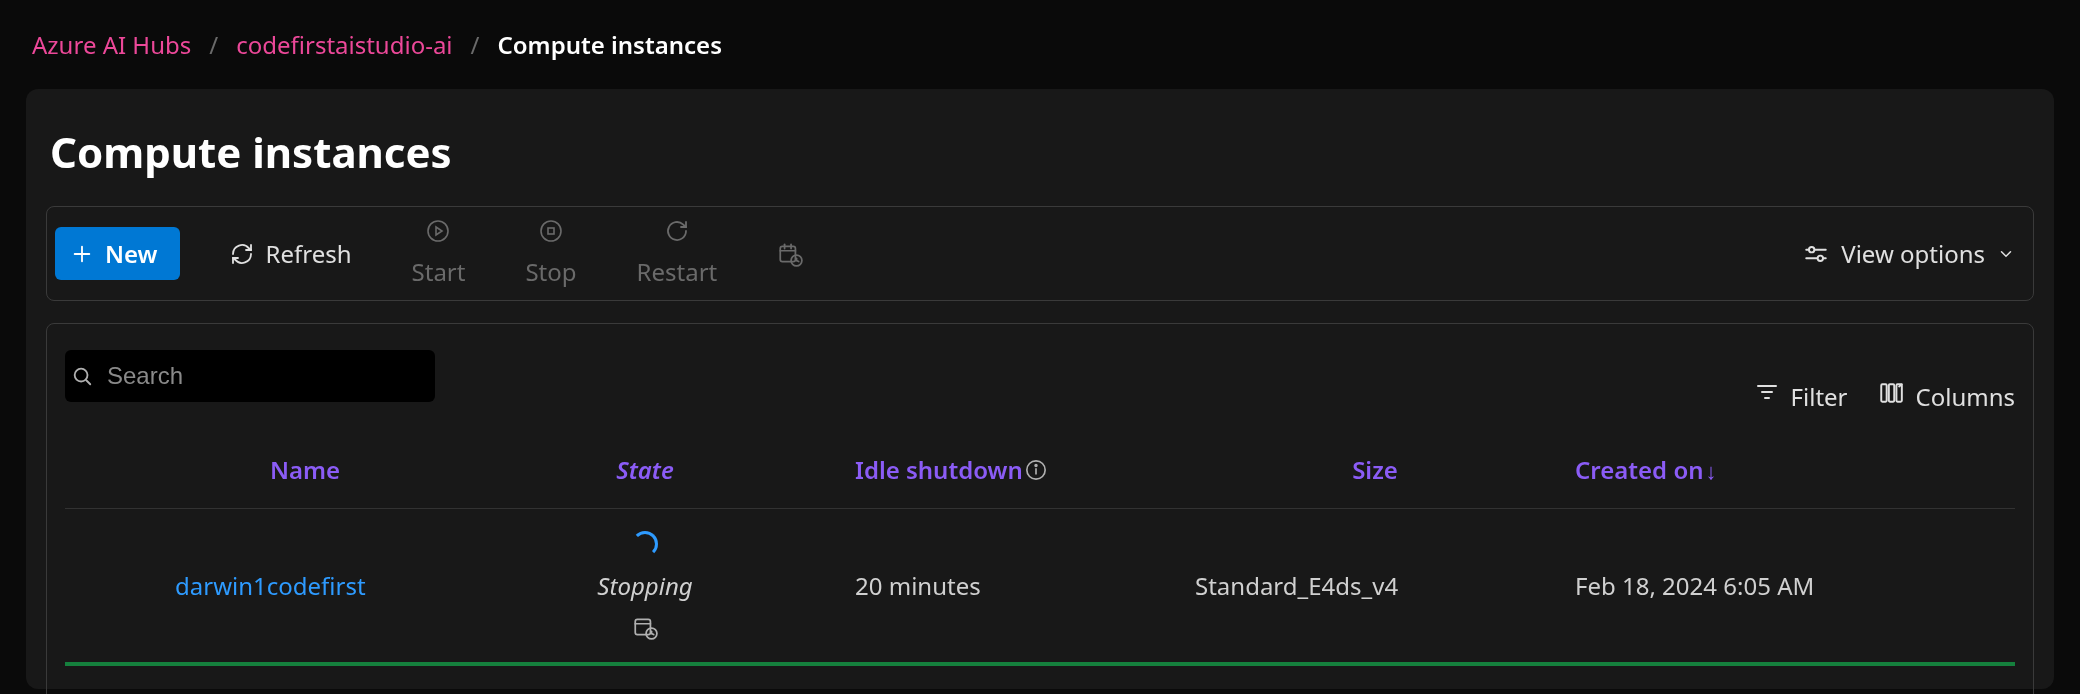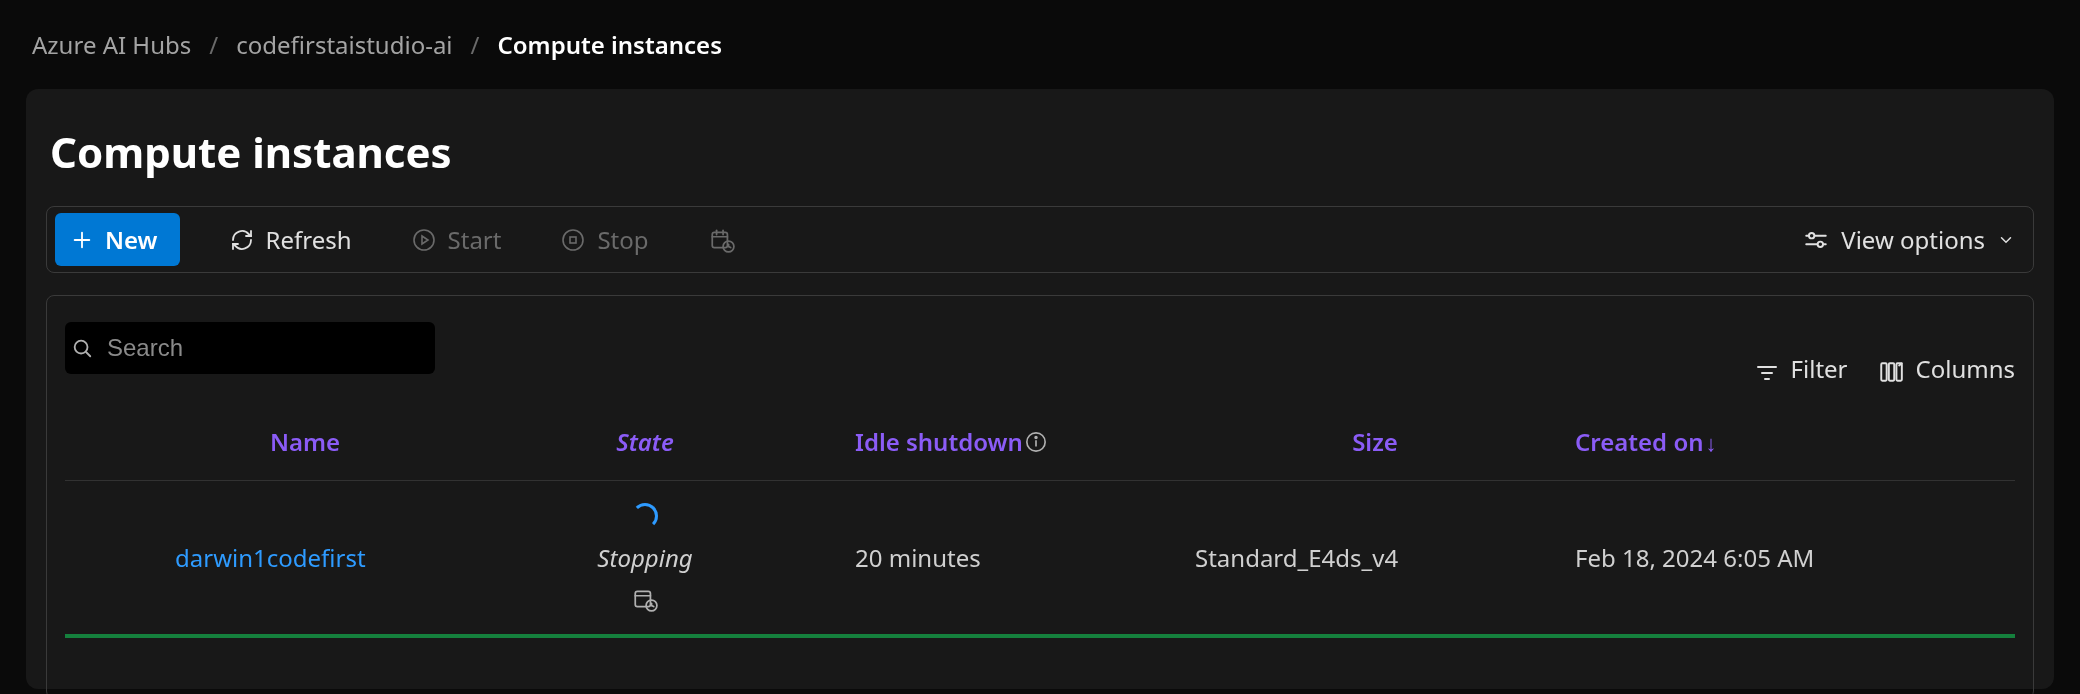--- a/index.html
+++ b/index.html
@@ -14,21 +14,21 @@
 
   .breadcrumb {
     display: flex;
     align-items: center;
     gap: 18px;
     padding: 28px 32px 22px 32px;
     font-size: 24px;
     color: #c8c8c8;
   }
   .breadcrumb-sep { color: #6a6a6a; }
-  .breadcrumb-item { color: #a3a3a3; cursor: pointer; }
+  .breadcrumb-item { color: #ec4899; cursor: pointer; }
   .breadcrumb-current { color: #ffffff; font-weight: 600; }
 
   .panel {
     margin: 6px 26px 0 26px;
     background: #181818;
     border-radius: 12px;
     padding: 34px 20px 0 20px;
     height: 600px;
   }
 
@@ -52,21 +52,21 @@
   .tool-btn {
     display: flex;
     align-items: center;
     gap: 12px;
     font-size: 24px;
     color: #e0e0e0;
     cursor: pointer;
     padding: 6px 10px;
     white-space: nowrap;
   }
-  .tool-btn.disabled { color: #6a6a6a; cursor: default; }
+  .tool-btn.disabled { color: #6a6a6a; cursor: default; flex-direction: column; }
   .tool-btn.disabled .icon-wrap svg { stroke: #6a6a6a; }
   .new-btn {
     background: #0078d4;
     color: #ffffff;
     border-radius: 6px;
     padding: 10px 22px 10px 16px;
     font-size: 24px;
     font-weight: 600;
   }
   .icon-wrap { display: inline-flex; align-items: center; justify-content: center; }
@@ -99,21 +99,21 @@
     border: none;
     outline: none;
     color: #e0e0e0;
     font-size: 24px;
     flex: 1;
   }
   .search-input::placeholder { color: #8a8a8a; }
   .controls-spacer { flex: 1; }
   .ctrl-btn {
     display: flex;
-    align-items: flex-end;
+    align-items: flex-start;
     gap: 12px;
     font-size: 24px;
     color: #e0e0e0;
     cursor: pointer;
     margin-top: 42px;
   }
 
   .data-table { width: 100%; border-collapse: collapse; }
   .data-table th {
     text-align: center;
@@ -202,20 +202,29 @@
     <div class="tool-btn disabled">
       <span class="icon-wrap">
         <svg width="24" height="24" viewBox="0 0 24 24" fill="none" stroke="#c05858" stroke-width="1.6">
             <circle cx="12" cy="12" r="10"></circle>
             <rect x="9" y="9" width="6" height="6"></rect>
           </svg>
       </span>
       <span>Stop</span>
     </div>
 
+    <div class="tool-btn disabled">
+      <span class="icon-wrap">
+        <svg width="24" height="24" viewBox="0 0 24 24" fill="none" stroke="#6a6a6a" stroke-width="1.8" stroke-linecap="round">
+            <path d="M21 12a9 9 0 1 1-3-6.7L21 8"></path>
+            <polyline points="21 3 21 8 16 8"></polyline>
+          </svg>
+      </span>
+      <span>Restart</span>
+    </div>
 
     <div class="tool-btn disabled">
       <span class="icon-wrap">
         <svg width="26" height="26" viewBox="0 0 24 24" fill="none" stroke="#6a6a6a" stroke-width="1.6" stroke-linecap="round">
             <rect x="3" y="5" width="14" height="14" rx="2"></rect>
             <line x1="3" y1="9" x2="17" y2="9"></line>
             <line x1="7" y1="3" x2="7" y2="7"></line>
             <line x1="13" y1="3" x2="13" y2="7"></line>
             <circle cx="18" cy="18" r="5"></circle>
             <line x1="18" y1="16" x2="18" y2="18"></line>

